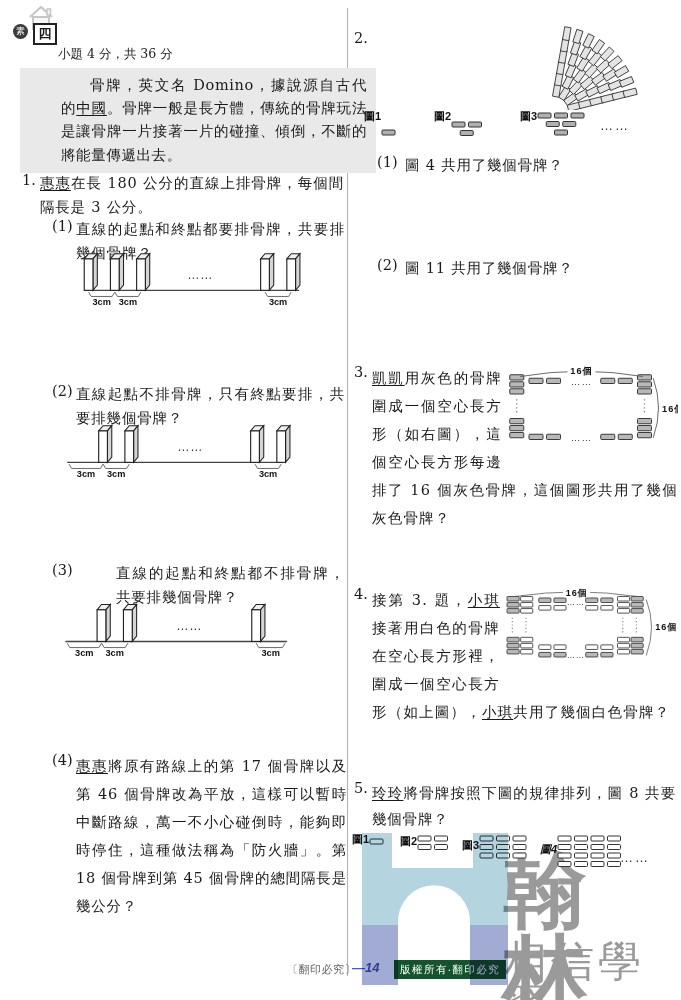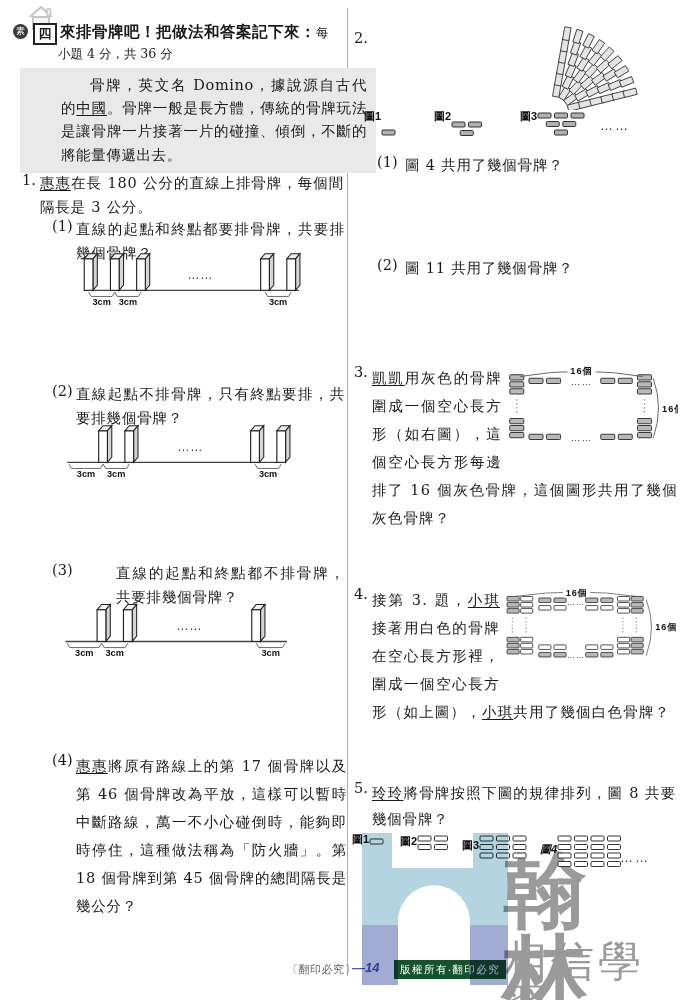--- a/index.html
+++ b/index.html
@@ -56,23 +56,20 @@
 
   <div class="abs divider" style="left:347px;top:8px;height:968px;"></div>
 
   <svg class="abs" style="left:26px;top:4px;" width="30" height="26">
     <path d="M4,13 L15,3 L26,13" fill="none" stroke="#c6c6c6" stroke-width="2.2" stroke-linejoin="round"></path>
     <rect x="21" y="5" width="3.5" height="6" fill="#f3f3f3" stroke="#c6c6c6" stroke-width="1.5"></rect>
     <rect x="7" y="13" width="16" height="12" fill="#f7f7f7" stroke="#c6c6c6" stroke-width="2"></rect>
   </svg>
   <div class="abs badge" style="left:13px;top:24px;">素</div>
   <div class="abs numbox" style="left:33px;top:23px;">四</div>
-  <div class="abs" style="left:60px;top:22px;white-space:nowrap;">
-    <span class="title">來排骨牌吧！把做法和答案記下來：</span><span class="pts">每</span>
-  </div>
   <div class="abs pts" style="left:58px;top:46px;">小題 4 分，共 36 分</div>
 
   <div class="abs introbox" style="left:20px;top:68px;width:306px;padding-left:41px;"><span>骨牌，英文名 Domino，據說源自古代的</span><span class="uname">中國</span><span>。骨牌一般是長方體，傳統的骨牌玩法是讓骨牌一片接著一片的碰撞、傾倒，不斷的將能量傳遞出去。</span></div>
 
   <div class="abs hang" style="left:22px;top:172px;width:322px;">
     <span class="no qnum" style="width:18px;">1.</span>
     <div class="qtext" style="flex:1;"><span class="uname">惠惠</span><span>在長 180 公分的直線上排骨牌，每個間隔長是 3 公分。</span></div>
   </div>
 
   <div class="abs hang" style="left:52px;top:218px;width:293px;">

